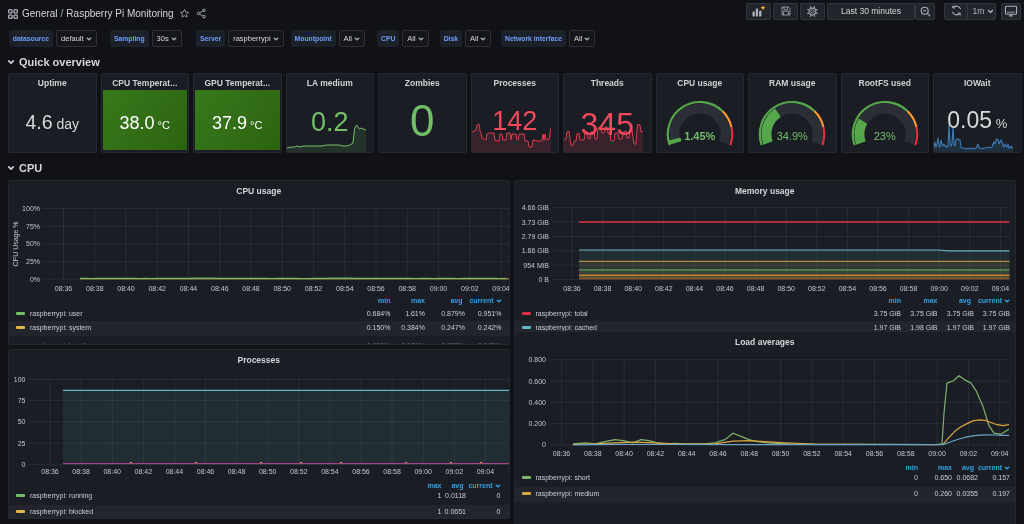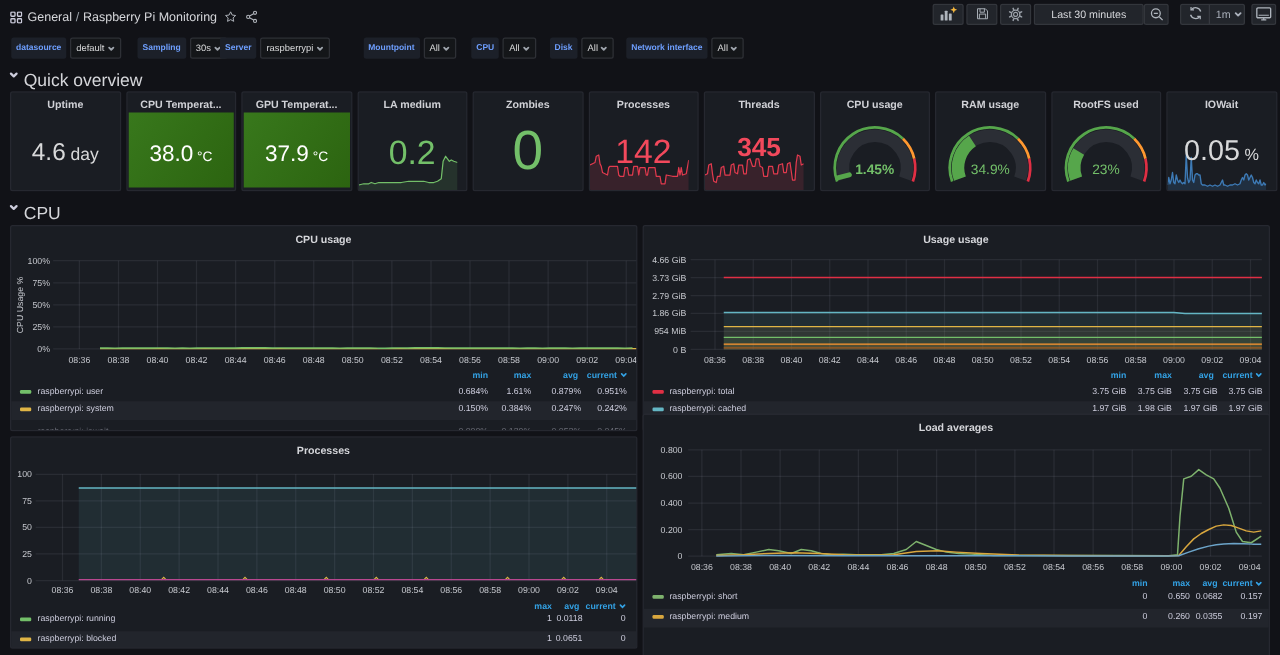--- a/index.html
+++ b/index.html
@@ -1,21 +1,21 @@
 <!DOCTYPE html>
 <html><head><meta charset="utf-8"><style>
 *{margin:0;padding:0;box-sizing:border-box}
 html,body{width:1024px;height:524px;background:#111217;font-family:"Liberation Sans",sans-serif;color:#ccccdc;overflow:hidden;position:relative}
 .crumb{position:absolute;left:8px;top:6px;display:flex;align-items:center;gap:4px;font-size:10px;font-weight:500;color:#d5d6da}
 .btn{position:absolute;top:2.5px;height:17px;background:#22252b;border:1px solid rgba(204,204,220,0.10);border-radius:2px;display:flex;align-items:center;justify-content:center;gap:21px}
 .vars{position:absolute;left:8px;top:30px;height:17px;display:flex;align-items:center}
 .vgroup{position:absolute;top:0;display:flex;gap:3px}
 .vlabel{height:17px;background:#1c2029;border-radius:2px;padding:0 4px;display:flex;align-items:center;font-size:6.8px;font-weight:700;color:#6e9fff;white-space:nowrap}
 .vval{height:17px;background:#141619;border:1px solid #2e3036;border-radius:2px;padding:0 4px;display:flex;align-items:center;gap:2px;font-size:7.5px;font-weight:500;color:#d8d9da}
-.rowhead{position:absolute;left:7px;font-size:14px;font-weight:400;color:#d5d6da;display:flex;align-items:flex-start;gap:4px}
+.rowhead{position:absolute;left:7px;font-size:11px;font-weight:700;color:#d5d6da;display:flex;align-items:center;gap:4px}
 .stats{position:absolute;left:8px;top:73px;width:1013.5px;height:80px;display:flex;gap:4px}
 .sp{position:relative;flex:1;background:#1a1d23;border:1px solid rgba(204,204,220,0.07);border-radius:2px;overflow:hidden}
 .sptitle{position:absolute;top:3.5px;left:0;width:100%;text-align:center;font-size:8.5px;font-weight:600;color:#d0d1d6;white-space:nowrap;overflow:hidden}
 .spark{position:absolute;left:0;bottom:0}
 .panel{position:absolute;background:#1a1d23;border:1px solid rgba(204,204,220,0.07);border-radius:2px;overflow:hidden}
 .ptitle{position:absolute;top:4.5px;left:0;width:100%;text-align:center;font-size:8.5px;font-weight:600;color:#d5d6da}
 .lgname{position:absolute;font-size:7px;color:#ccccdc;display:flex;align-items:center;gap:5px;white-space:nowrap}
 .lgv{position:absolute;font-size:7px;color:#ccccdc;white-space:nowrap}
 .lgh{position:absolute;font-size:7px;font-weight:700;color:#33a2e5;white-space:nowrap}
 .sw{display:inline-block;width:9px;height:3px;border-radius:1px}
@@ -123,21 +123,21 @@
     </div>
     <div class="vgroup" style="left:102px">
       <div class="vlabel">Sampling</div>
       <div class="vval">
         <span>30s</span>
         <svg width="6" height="6" viewBox="0 0 10 10" style="vertical-align:-1px">
           <path d="M2.2 3.6 L5 6.4 L7.8 3.6" fill="none" stroke="#9da3ab" stroke-width="2.50" stroke-linecap="round" stroke-linejoin="round"></path>
         </svg>
       </div>
     </div>
-    <div class="vgroup" style="left:168px">
+    <div class="vgroup" style="left:188px">
       <div class="vlabel">Server</div>
       <div class="vval">
         <span>raspberrypi</span>
         <svg width="6" height="6" viewBox="0 0 10 10" style="vertical-align:-1px">
           <path d="M2.2 3.6 L5 6.4 L7.8 3.6" fill="none" stroke="#9da3ab" stroke-width="2.50" stroke-linecap="round" stroke-linejoin="round"></path>
         </svg>
       </div>
     </div>
     <div class="vgroup" style="left:282.6px">
       <div class="vlabel">Mountpoint</div>
@@ -222,21 +222,21 @@
         <polyline points="0.0,9.0 2.0,8.0 4.0,7.0 5.0,2.0 7.0,1.0 8.0,8.0 9.0,10.0 10.0,15.0 12.0,16.0 14.0,17.0 15.0,11.0 16.0,10.0 22.0,10.0 23.0,17.0 24.0,18.0 27.0,18.0 28.0,11.0 30.0,11.0 31.0,17.0 34.0,17.0 35.0,10.0 38.0,10.0 39.0,17.0 40.0,11.0 44.0,11.0 45.0,17.0 46.0,17.0 47.0,11.0 52.0,11.0 53.0,18.0 56.0,18.0 57.0,24.0 60.0,24.0 61.0,17.0 66.0,18.0 70.0,18.0 71.0,11.0 72.0,17.0 73.0,11.0 74.0,17.0 77.0,16.0 79.0,5.0" fill="none" stroke="#e23a4e" stroke-width="1.0" stroke-linejoin="round"></polyline>
       </svg>
       <div style="position:absolute;left:0;width:100%;top:34px;text-align:center;color:#f2495c;line-height:1"><span style="font-size:27px;font-weight:500">142</span></div>
     </div>
     <div class="sp">
       <div class="sptitle">Threads</div>
       <svg class="spark" width="79" height="29" viewBox="0 0 79 29">
         <polygon points="0.0,29.0 0.0,17.0 2.0,16.0 3.0,9.0 5.0,8.0 6.0,16.0 7.0,22.0 9.0,23.0 10.0,18.0 12.0,18.0 13.0,11.0 15.0,10.0 16.0,17.0 20.0,17.0 21.0,9.0 23.0,8.0 24.0,15.0 26.0,16.0 27.0,9.0 30.0,9.0 31.0,16.0 33.0,16.0 34.0,5.0 36.0,4.0 38.0,10.0 40.0,10.0 41.0,4.0 43.0,4.0 44.0,10.0 46.0,11.0 47.0,18.0 50.0,18.0 51.0,10.0 54.0,10.0 55.0,16.0 58.0,16.0 59.0,9.0 62.0,8.0 63.0,15.0 65.0,15.0 66.0,8.0 68.0,7.0 69.0,14.0 70.0,21.0 72.0,21.0 73.0,7.0 74.0,1.0 76.0,2.0 77.0,9.0 79.0,8.0 79.0,29.0" fill="#f2495c" fill-opacity="0.14" stroke="none"></polygon>
         <polyline points="0.0,17.0 2.0,16.0 3.0,9.0 5.0,8.0 6.0,16.0 7.0,22.0 9.0,23.0 10.0,18.0 12.0,18.0 13.0,11.0 15.0,10.0 16.0,17.0 20.0,17.0 21.0,9.0 23.0,8.0 24.0,15.0 26.0,16.0 27.0,9.0 30.0,9.0 31.0,16.0 33.0,16.0 34.0,5.0 36.0,4.0 38.0,10.0 40.0,10.0 41.0,4.0 43.0,4.0 44.0,10.0 46.0,11.0 47.0,18.0 50.0,18.0 51.0,10.0 54.0,10.0 55.0,16.0 58.0,16.0 59.0,9.0 62.0,8.0 63.0,15.0 65.0,15.0 66.0,8.0 68.0,7.0 69.0,14.0 70.0,21.0 72.0,21.0 73.0,7.0 74.0,1.0 76.0,2.0 77.0,9.0 79.0,8.0" fill="none" stroke="#e23a4e" stroke-width="1.0" stroke-linejoin="round"></polyline>
       </svg>
-      <div style="position:absolute;left:0;width:100%;top:34px;text-align:center;color:#f2495c;line-height:1"><span style="font-size:21px;font-weight:700">345</span></div>
+      <div style="position:absolute;left:0;width:100%;top:34px;text-align:center;color:#f2495c;line-height:1"><span style="font-size:32px;font-weight:400">345</span></div>
     </div>
     <div class="sp">
       <div class="sptitle">CPU usage</div>
       <svg width="80" height="56" viewBox="0 0 80 56" style="position:absolute;left:50%;margin-left:-40px;top:16px">
         <path d="M15.94 52.96 A25.60 25.60 0 1 1 64.06 52.96" fill="none" stroke="#2b2e35" stroke-width="10"></path>
         <line x1="10" y1="52.3" x2="19.4" y2="49.9" stroke="#56a64b" stroke-width="4" stroke-linecap="round"></line>
         <path d="M9.74 55.21 A32.20 32.20 0 0 1 62.37 21.04" fill="none" stroke="#56a64b" stroke-width="2.2"></path>
         <path d="M62.37 21.04 A32.20 32.20 0 0 1 71.37 36.96" fill="none" stroke="#ff9830" stroke-width="2.2"></path>
         <path d="M71.37 36.96 A32.20 32.20 0 0 1 70.26 55.21" fill="none" stroke="#e02f44" stroke-width="2.2"></path>
       </svg>
@@ -347,21 +347,21 @@
     <div class="lgname" style="left:7px;top:161px;opacity:0.45">
       <span class="sw" style="background:#73bf69"></span>
       <span>raspberrypi: iowait</span>
     </div>
     <div class="lgv" style="right:118px;top:161px;opacity:0.45">0.000%</div>
     <div class="lgv" style="right:83.5px;top:161px;opacity:0.45">0.139%</div>
     <div class="lgv" style="right:43.5px;top:161px;opacity:0.45">0.052%</div>
     <div class="lgv" style="right:7px;top:161px;opacity:0.45">0.045%</div>
   </div>
 <div class="panel" style="left:513.5px;top:180px;width:502.5px;height:165px">
-    <div class="ptitle">Usage usage</div>
+    <div class="ptitle">Memory usage</div>
     <svg style="position:absolute;left:0;top:0" width="502" height="165" viewBox="0 0 502 165">
       <line x1="37.5" y1="26.7" x2="494.5" y2="26.7" stroke="rgba(204,204,220,0.09)"></line>
       <line x1="37.5" y1="41.0" x2="494.5" y2="41.0" stroke="rgba(204,204,220,0.09)"></line>
       <line x1="37.5" y1="55.4" x2="494.5" y2="55.4" stroke="rgba(204,204,220,0.09)"></line>
       <line x1="37.5" y1="69.7" x2="494.5" y2="69.7" stroke="rgba(204,204,220,0.09)"></line>
       <line x1="37.5" y1="84.1" x2="494.5" y2="84.1" stroke="rgba(204,204,220,0.09)"></line>
       <line x1="37.5" y1="98.5" x2="494.5" y2="98.5" stroke="rgba(204,204,220,0.09)"></line>
       <line x1="57.0" y1="26.7" x2="57.0" y2="98.5" stroke="rgba(204,204,220,0.09)"></line>
       <line x1="87.6" y1="26.7" x2="87.6" y2="98.5" stroke="rgba(204,204,220,0.09)"></line>
       <line x1="118.2" y1="26.7" x2="118.2" y2="98.5" stroke="rgba(204,204,220,0.09)"></line>

